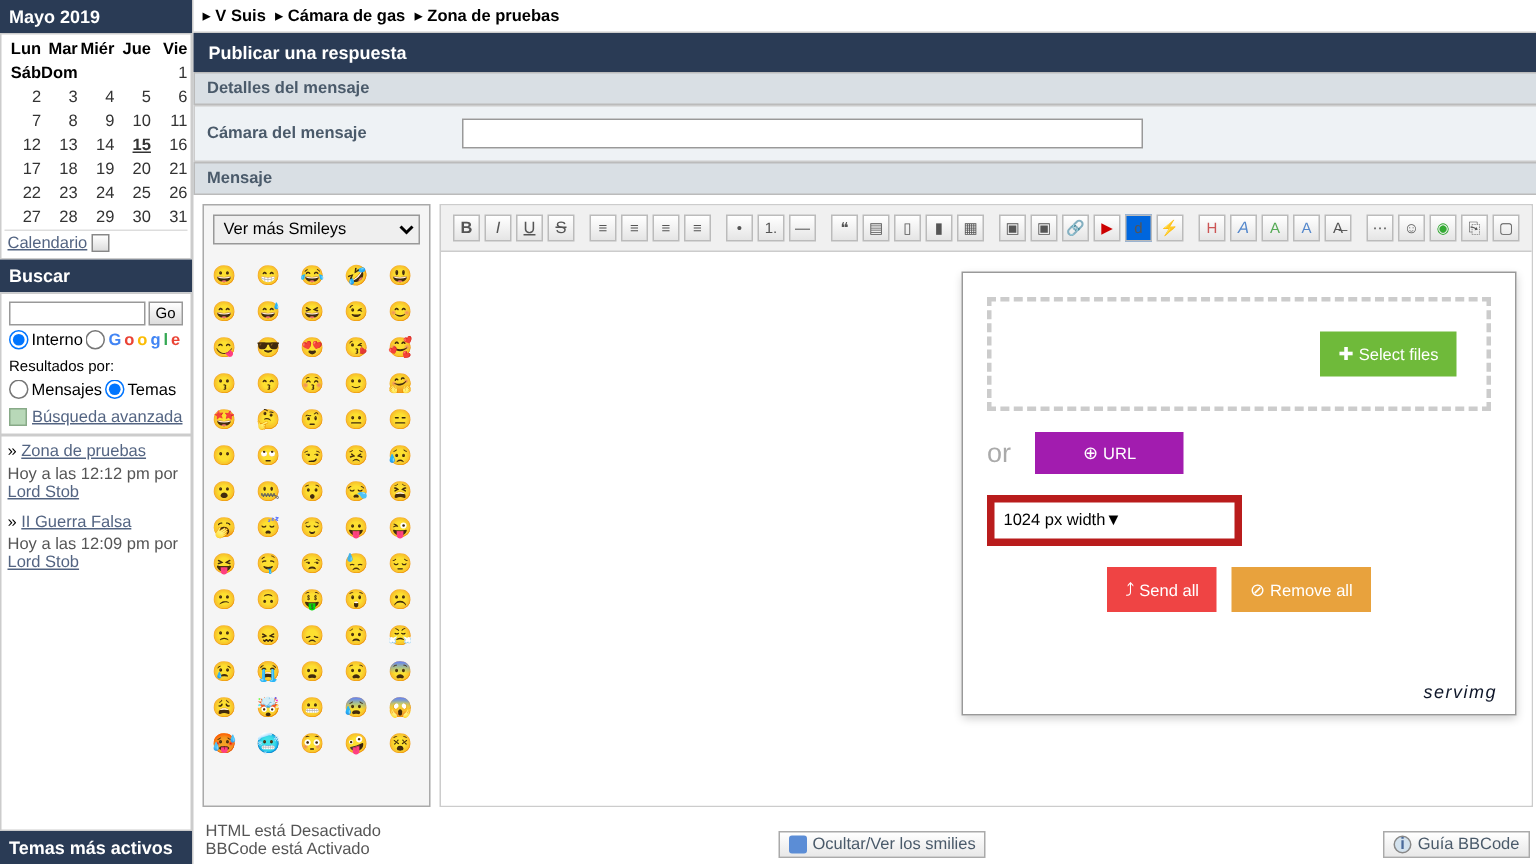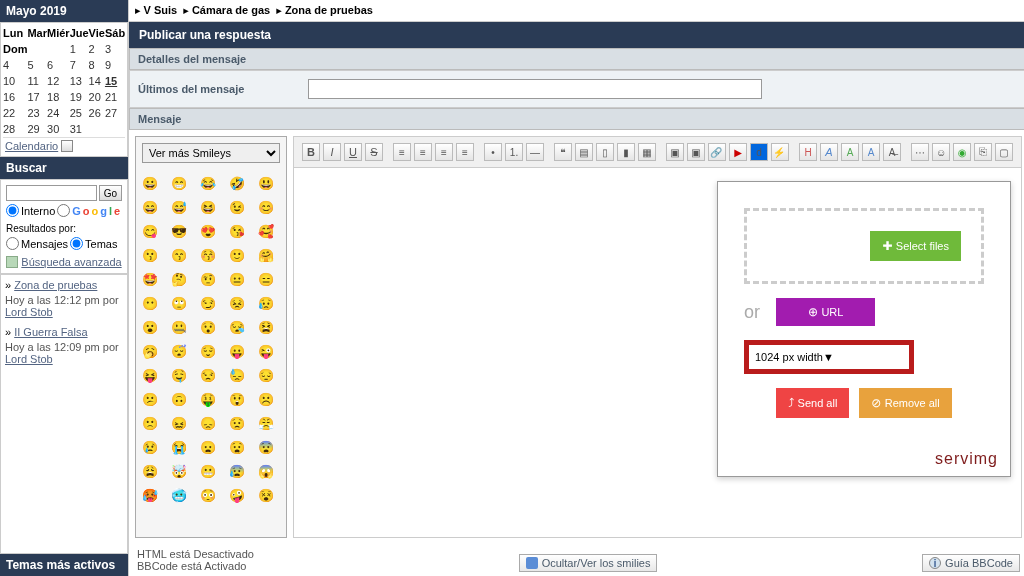--- a/index.html
+++ b/index.html
@@ -3,21 +3,21 @@
 <meta charset="utf-8">
 <style>
 *{box-sizing:border-box;margin:0;padding:0;font-family:Verdana,Arial,sans-serif;font-size:11px}
 body{background:#fff;display:flex;width:1024px;height:576px;overflow:hidden}
 a{color:#536482;text-decoration:underline;cursor:pointer}
 
 
 .sidebar{width:128px;flex:0 0 128px;display:flex;flex-direction:column}
 .sb-header{background:#2a3b55;color:#fff;padding:4px 6px;font-weight:bold;font-size:12px}
 .sb-block{border:1px solid #ccc;background:#fff;padding:2px}
-.cal-days{display:grid;grid-template-columns:repeat(6,1fr);text-align:left;font-size:10px}
+.cal-days{display:grid;grid-template-columns:repeat(5,1fr);text-align:right;font-size:10px}
 .cal-head{font-weight:bold;padding:2px 0}
 .cal-cell{padding:2px 0;color:#333}
 .cal-today{text-decoration:underline;font-weight:bold}
 .cal-footer{display:flex;justify-content:flex-start;align-items:center;gap:3px;padding:2px;border-top:1px solid #ddd}
 .cal-ico{display:inline-block;width:12px;height:12px;border:1px solid #888;background:linear-gradient(#fff,#ddd)}
 .search-row{display:flex;gap:2px;padding:3px}
 .search-row input[type=text]{flex:1;width:50px;border:1px solid #999;padding:1px}
 .search-row button{border:1px solid #999;background:linear-gradient(#fff,#ddd);padding:1px 4px;font-size:10px}
 .radio-row{display:flex;align-items:center;gap:2px;padding:0 3px 3px;font-size:10px}
 .google-g{font-weight:bold}
@@ -42,31 +42,31 @@
 .smileys{width:152px;border:1px solid #aaa;background:#f5f5f5;display:flex;flex-direction:column}
 .smileys select{margin:6px;border:1px solid #999;padding:2px;font-size:11px}
 .smiley-grid{flex:1;overflow-y:scroll;display:grid;grid-template-columns:repeat(5,1fr);gap:4px;padding:4px;align-content:start}
 .smiley{width:20px;height:20px;border-radius:50%;display:inline-flex;align-items:center;justify-content:center;font-size:13px}
 .editor-right{flex:1;display:flex;flex-direction:column;border:1px solid #ccc;position:relative}
 .toolbar{display:flex;align-items:center;gap:10px;background:#f0f0f0;border-bottom:1px solid #ccc;padding:6px 8px}
 .tgrp{display:flex;gap:3px}
 .tbtn{width:18px;height:18px;background:linear-gradient(#fff,#e5e5e5);border:1px solid #bbb;display:flex;align-items:center;justify-content:center;font-size:10px;cursor:pointer;color:#555}
 .editor-body{flex:1;background:#fff}
 
-.upload-panel{position:absolute;right:10px;top:44px;width:294px;height:296px;background:#fff;border:1px solid #999;box-shadow:0 2px 6px rgba(0,0,0,.2);padding:26px}
+.upload-panel{position:absolute;right:10px;top:44px;width:370px;height:296px;background:#fff;border:1px solid #999;box-shadow:0 2px 6px rgba(0,0,0,.2);padding:16px}
 .dashed{border:3px dashed #ccc;padding:20px;display:flex;justify-content:flex-end;margin-bottom:14px}
 .sel-btn{background:#6fba3a;color:#fff;padding:8px 12px;border:none;font-size:12px;cursor:pointer}
 .or-row{display:flex;align-items:center;gap:16px;margin:10px 0}
 .or-row .or{color:#aaa;font-size:18px}
 .url-btn{background:#a21caf;color:#fff;padding:7px 32px;border:none;font-size:12px}
 .sel{width:170px;border:5px solid #b91c1c;padding:6px;display:flex;justify-content:flex-start;align-items:center;margin:14px 0}
 .panel-btns{display:flex;justify-content:center;gap:10px}
 .sendall{background:#ef4444;color:#fff;padding:8px 12px;border:none;font-size:12px}
 .removeall{background:#e8a23d;color:#fff;padding:8px 12px;border:none;font-size:12px}
-.brand{position:absolute;right:12px;bottom:8px;color:#7f1d1d;font-size:16px;letter-spacing:1px;}
+.brand{position:absolute;right:12px;bottom:8px;color:#0f172a;font-size:12px;letter-spacing:1px;font-style:italic}
 
 .footer-line{display:flex;justify-content:space-between;align-items:flex-end;padding:4px 8px;font-size:10px;color:#555}
 .chip{border:1px solid #aaa;background:linear-gradient(#fff,#e8e8e8);padding:2px 6px;display:inline-flex;align-items:center;gap:4px;cursor:pointer;color:#4a5a6a}
 .pgico{display:inline-block;width:12px;height:12px;background:#5b8dd6;border-radius:2px}
 .info-ico{display:inline-block;width:12px;height:12px;border:1px solid #888;border-radius:50%;background:#d3e2ee;text-align:center;line-height:11px;font-weight:bold;color:#4a6a9a}
 </style>
 </head>
 <body>
 
 <div class="sidebar">
@@ -161,21 +161,21 @@
   <div class="sb-header">Temas más activos</div>
 </div>
 
 <div class="main">
   <div class="crumbs">
     ▸ <b>V Suis</b> &nbsp;▸ <b>Cámara de gas</b> &nbsp;▸ <b>Zona de pruebas</b>
   </div>
   <div class="bar">Publicar una respuesta</div>
   <div class="subbar">Detalles del mensaje</div>
   <div class="field-row">
-    <label>Últimos del mensaje</label>
+    <label>Cámara del mensaje</label>
     <input type="text" value="" style="">
   </div>
   <div class="subbar">Mensaje</div>
 
   <div class="editor-area">
     <div class="smileys">
       <select><option>Ver más Smileys</option></select>
       <div class="smiley-grid">
         <span class="smiley">😀</span>
           <span class="smiley">😁</span>

